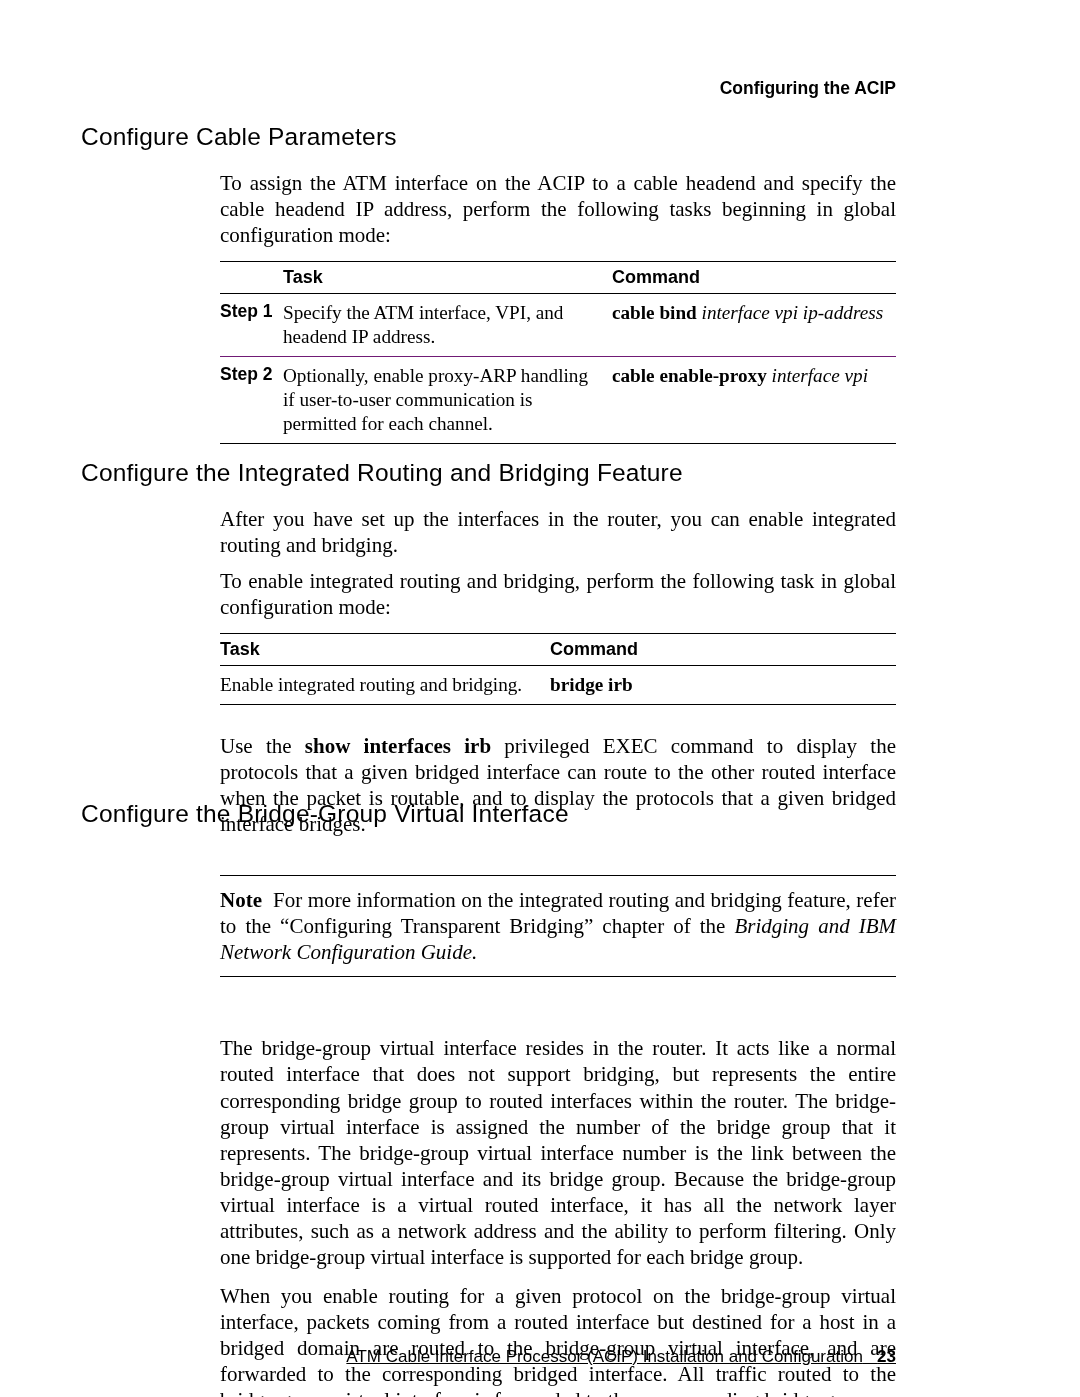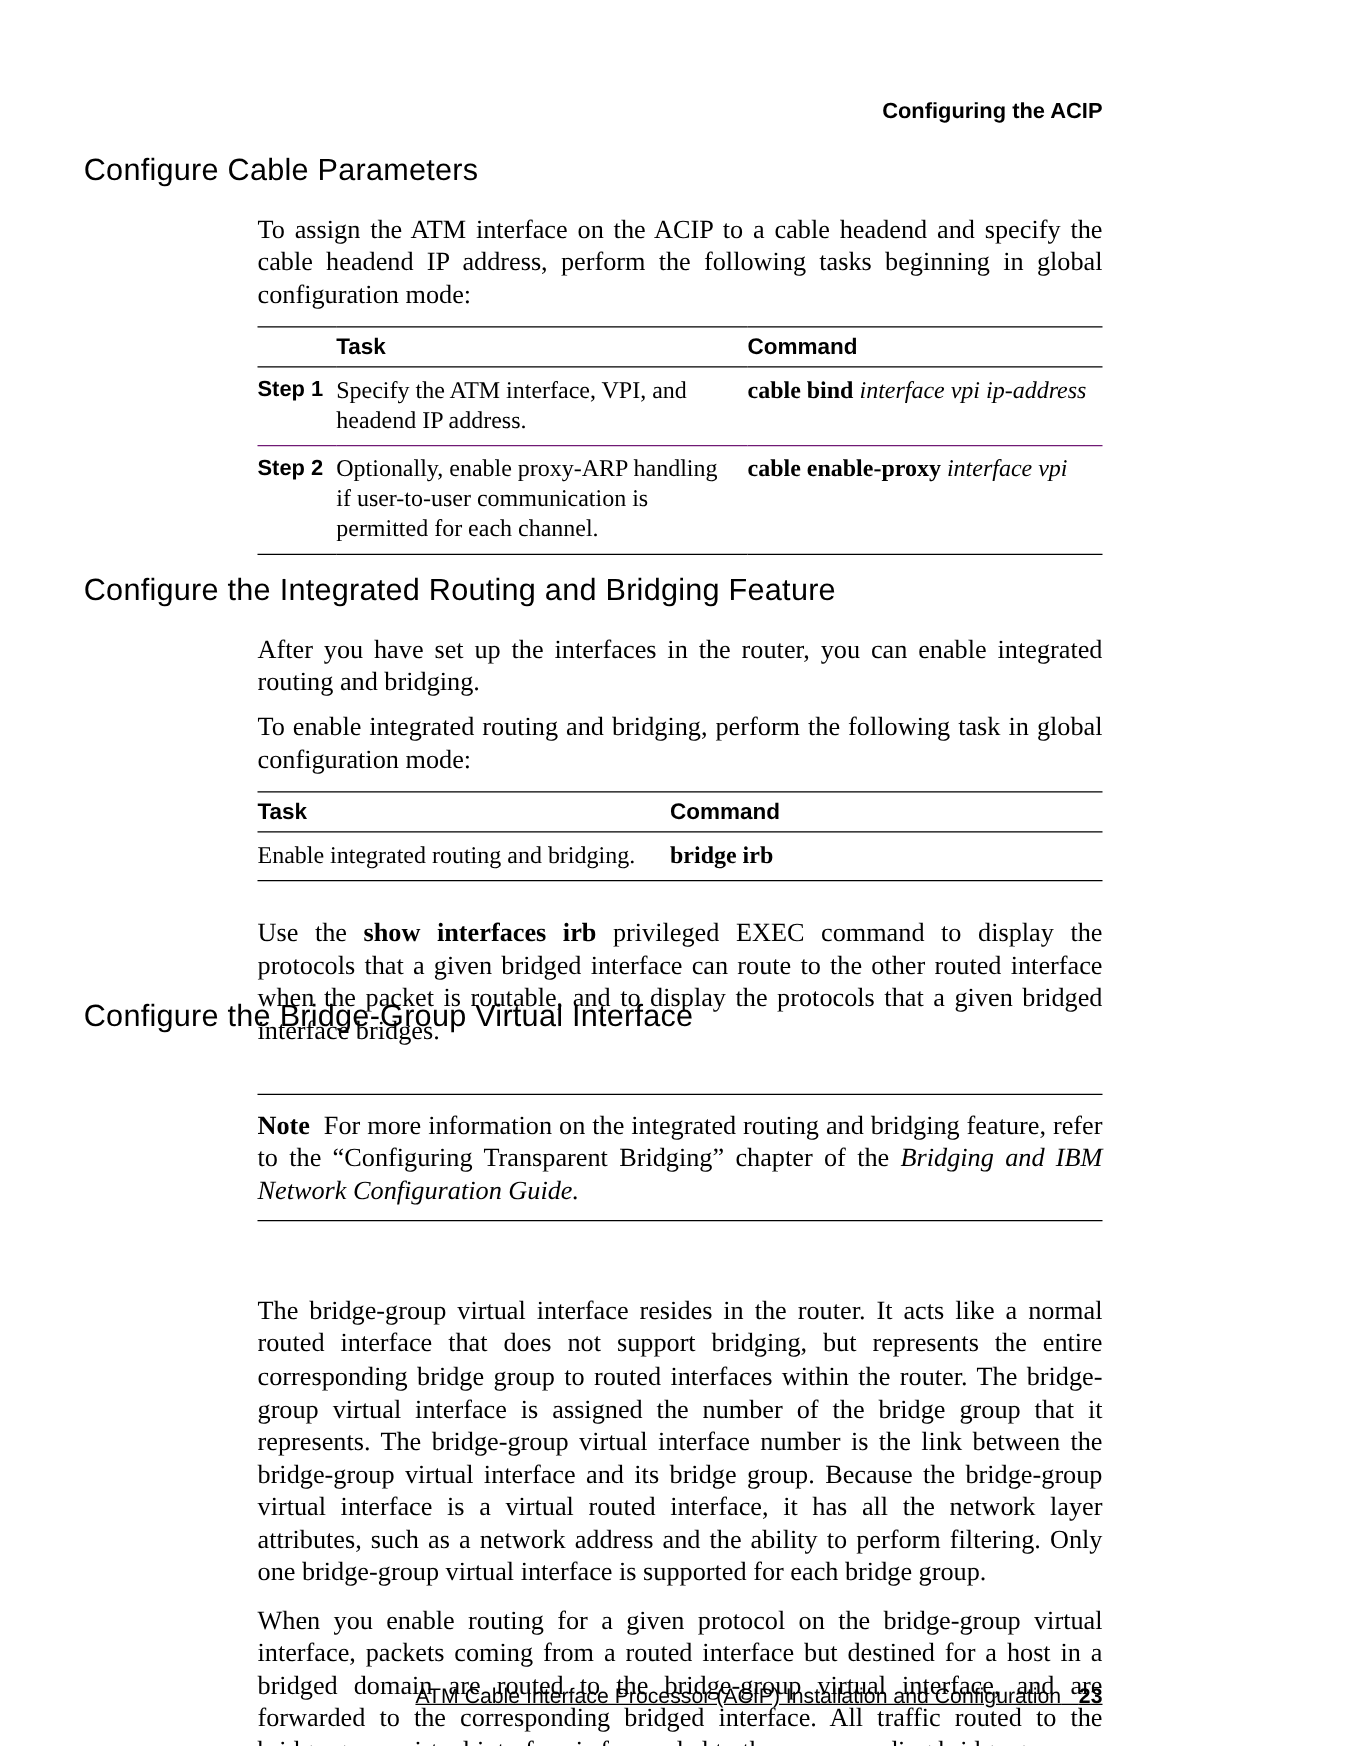--- a/index.html
+++ b/index.html
@@ -10,20 +10,21 @@
     height: 1397px;
     background: #fff;
     font-family: "Times New Roman", Times, serif;
     color: #000;
   }
   .page {
     position: relative;
     width: 932px;
     height: 1397px;
     box-sizing: border-box;
+    margin-left: 14px;
   }
   .running-head {
     position: absolute;
     top: 78px;
     right: 50px;
     font-family: Helvetica, Arial, sans-serif;
     font-weight: 700;
     font-size: 17.5px;
   }
   .content-col {

